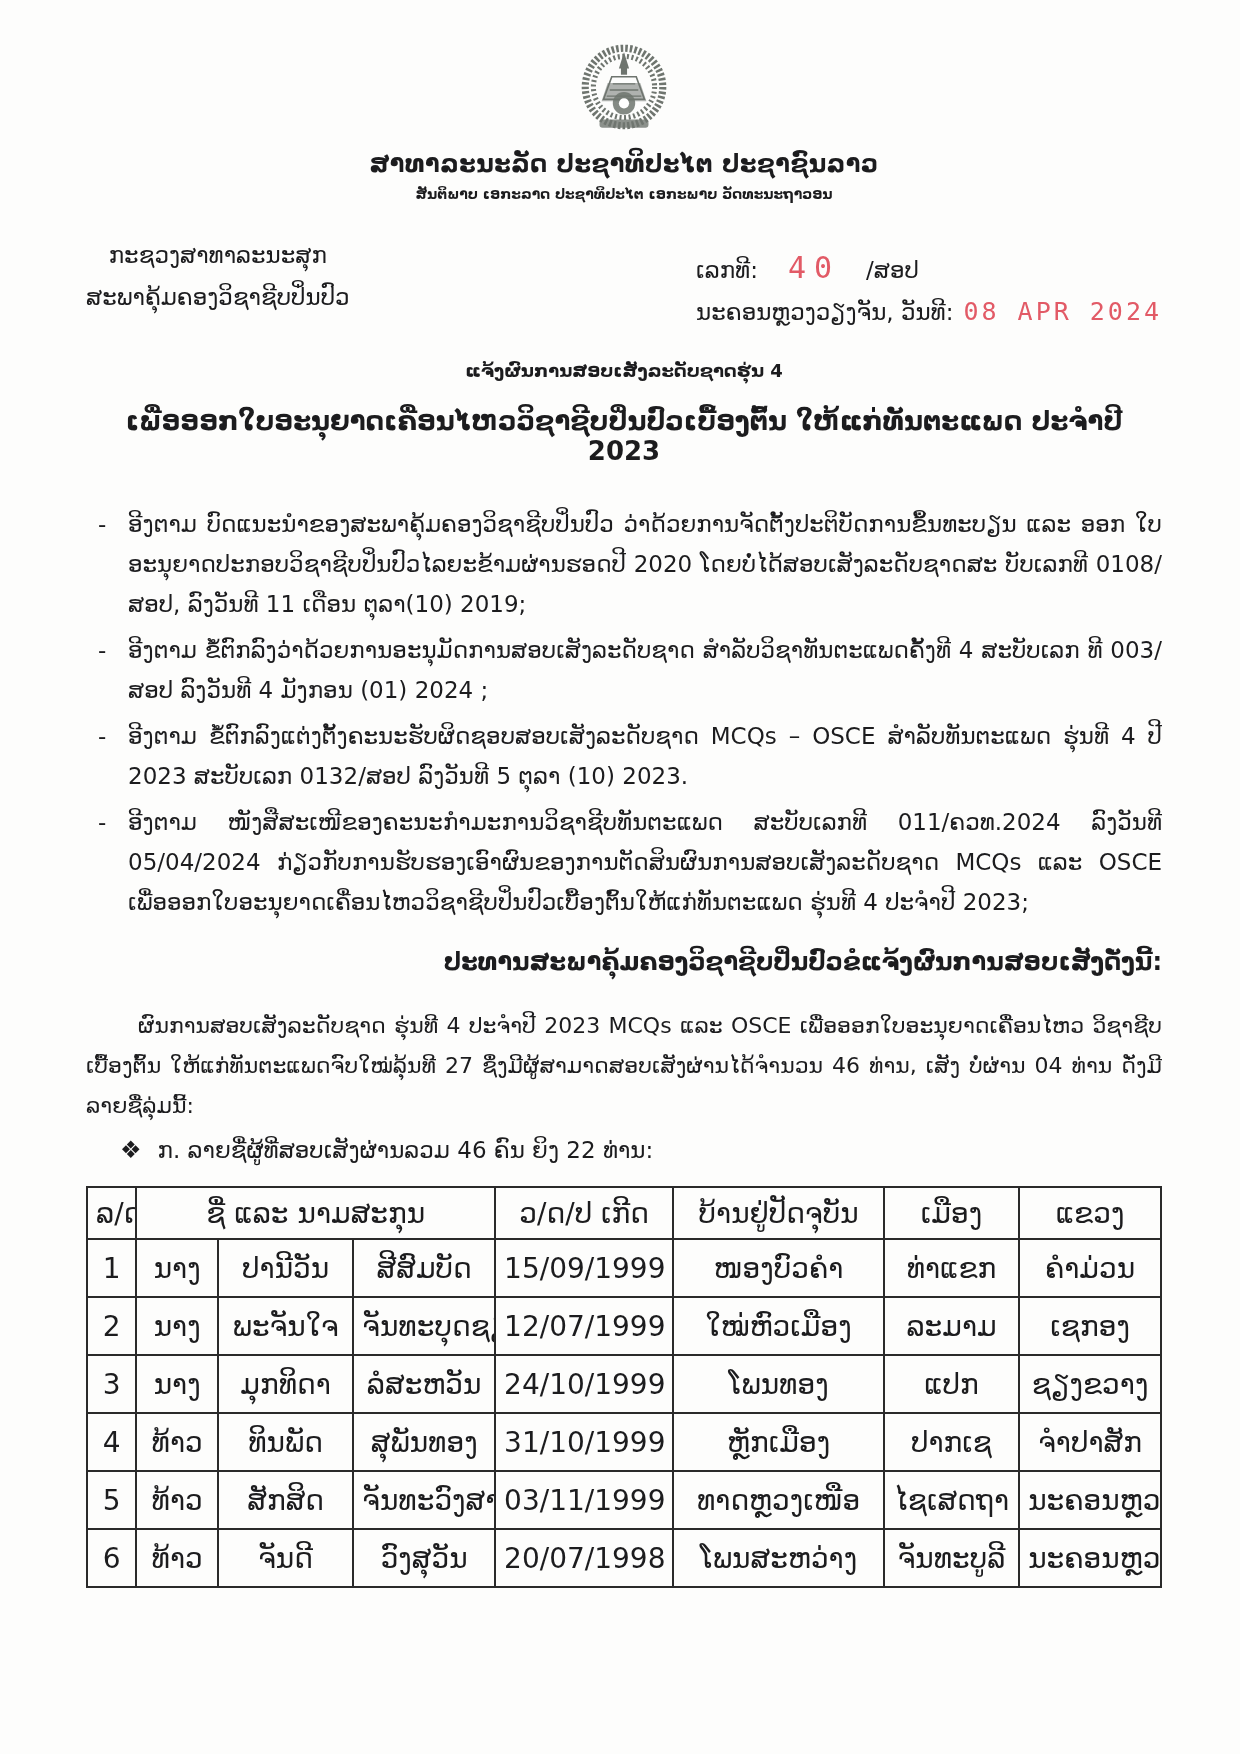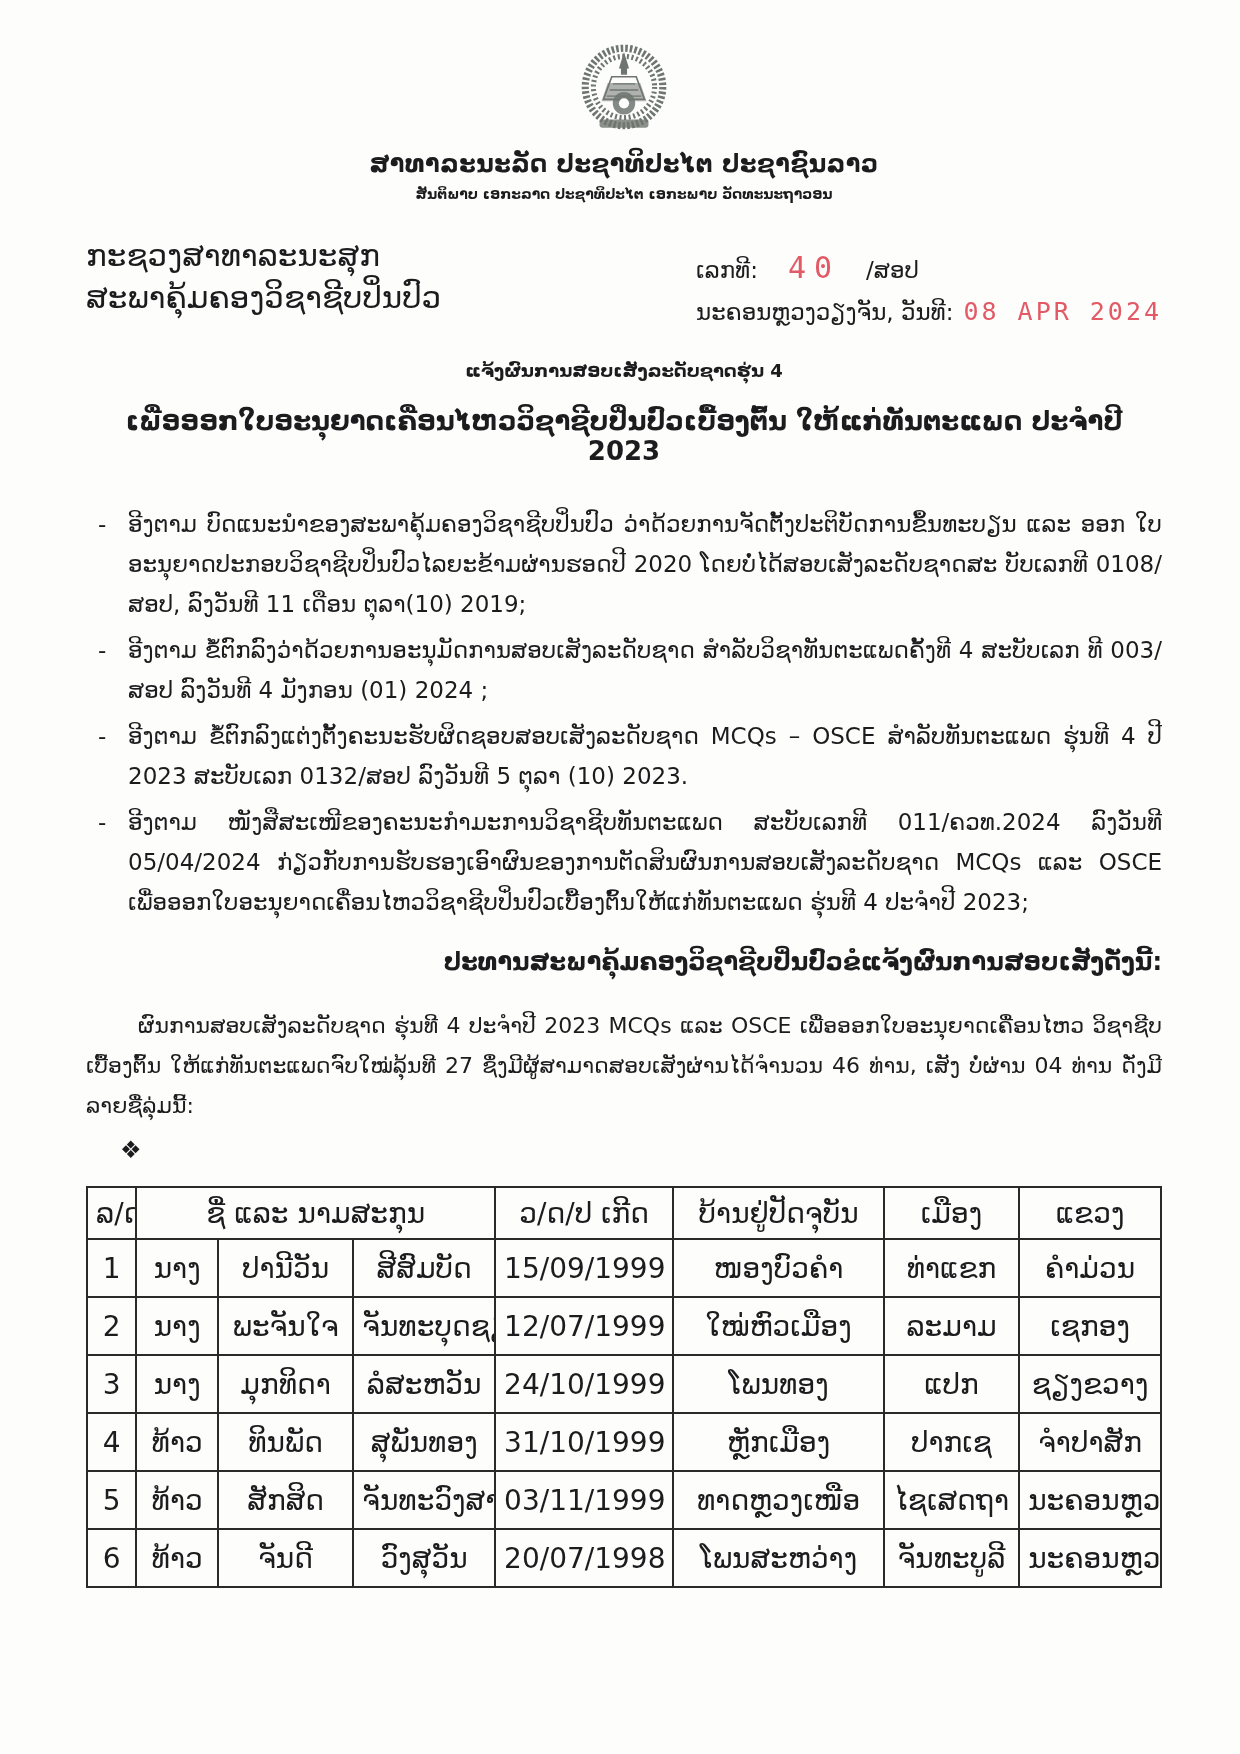--- a/index.html
+++ b/index.html
@@ -15,21 +15,21 @@
     padding: 38px 78px 0 86px;
     background: #fdfdfc;
   }
   
   .emblem-wrap { text-align: center; margin-bottom: 6px; }
   .emblem-wrap svg { width: 102px; height: 102px; }
   
   .hdr-line1 { text-align: center; font-size: 24px; font-weight: bold; letter-spacing: 0.5px; }
   .hdr-line2 { text-align: center; font-size: 14px; font-weight: bold; margin-top: 8px; }
   .ref-grid { margin-top: 32px; display: flex; justify-content: space-between; align-items: flex-start; }
-  .org-block { font-size: 31px; line-height: 42px; }
+  .org-block { font-size: 23px; line-height: 42px; text-align: center; }
   .num-block { font-size: 23px; text-align: left; padding-top: 16px; }
   .num-row { display: flex; align-items: baseline; }
   .stamp-red { color: #e25a66; }
   .ref-no {
     font-family: "DejaVu Sans Mono", monospace;
     font-size: 30px; letter-spacing: 8px;
     margin: 0 26px 0 30px;
   }
   .date-row { margin-top: 12px; display: flex; align-items: baseline; }
   .date-stamp {
@@ -138,20 +138,21 @@
       <span class="btxt">ອີງຕາມ ໜັງສືສະເໜີຂອງຄະນະກຳມະການວິຊາຊີບທັນຕະແພດ ສະບັບເລກທີ 011/ຄວທ.2024 ລົງວັນທີ 05/04/2024 ກ່ຽວກັບການຮັບຮອງເອົາຜົນຂອງການຕັດສິນຜົນການສອບເສັງລະດັບຊາດ MCQs ແລະ OSCE ເພື່ອອອກໃບອະນຸຍາດເຄື່ອນໄຫວວິຊາຊີບປິ່ນປົວເບື້ອງຕົ້ນໃຫ້ແກ່ທັນຕະແພດ ຮຸ່ນທີ 4 ປະຈຳປີ 2023;</span>
     </div>
   </div>
 
   <div class="subheading">ປະທານສະພາຄຸ້ມຄອງວິຊາຊີບປິ່ນປົວຂໍແຈ້ງຜົນການສອບເສັງດັ່ງນີ້:</div>
 
   <div class="paragraph">ຜົນການສອບເສັງລະດັບຊາດ ຮຸ່ນທີ 4 ປະຈຳປີ 2023 MCQs ແລະ OSCE ເພື່ອອອກໃບອະນຸຍາດເຄື່ອນໄຫວ ວິຊາຊີບເບື້ອງຕົ້ນ ໃຫ້ແກ່ທັນຕະແພດຈົບໃໝ່ລຸ້ນທີ 27 ຊຶ່ງມີຜູ້ສາມາດສອບເສັງຜ່ານໄດ້ຈຳນວນ 46 ທ່ານ, ເສັງ ບໍ່ຜ່ານ 04 ທ່ານ ດັ່ງມີລາຍຊື່ລຸ່ມນີ້:</div>
 
   <div class="list-heading">
     <span class="diamond">❖</span>
+    <span class="lh-text">ກ. ລາຍຊື່ຜູ້ທີ່ສອບເສັງຜ່ານລວມ 46 ຄົນ ຍິງ 22 ທ່ານ:</span>
   </div>
 
   <table class="results">
     <colgroup>
       <col style="width:4.6%">
         <col style="width:7.6%">
         <col style="width:12.6%">
         <col style="width:13.2%">
       <col style="width:16.6%">
         <col style="width:19.6%">

